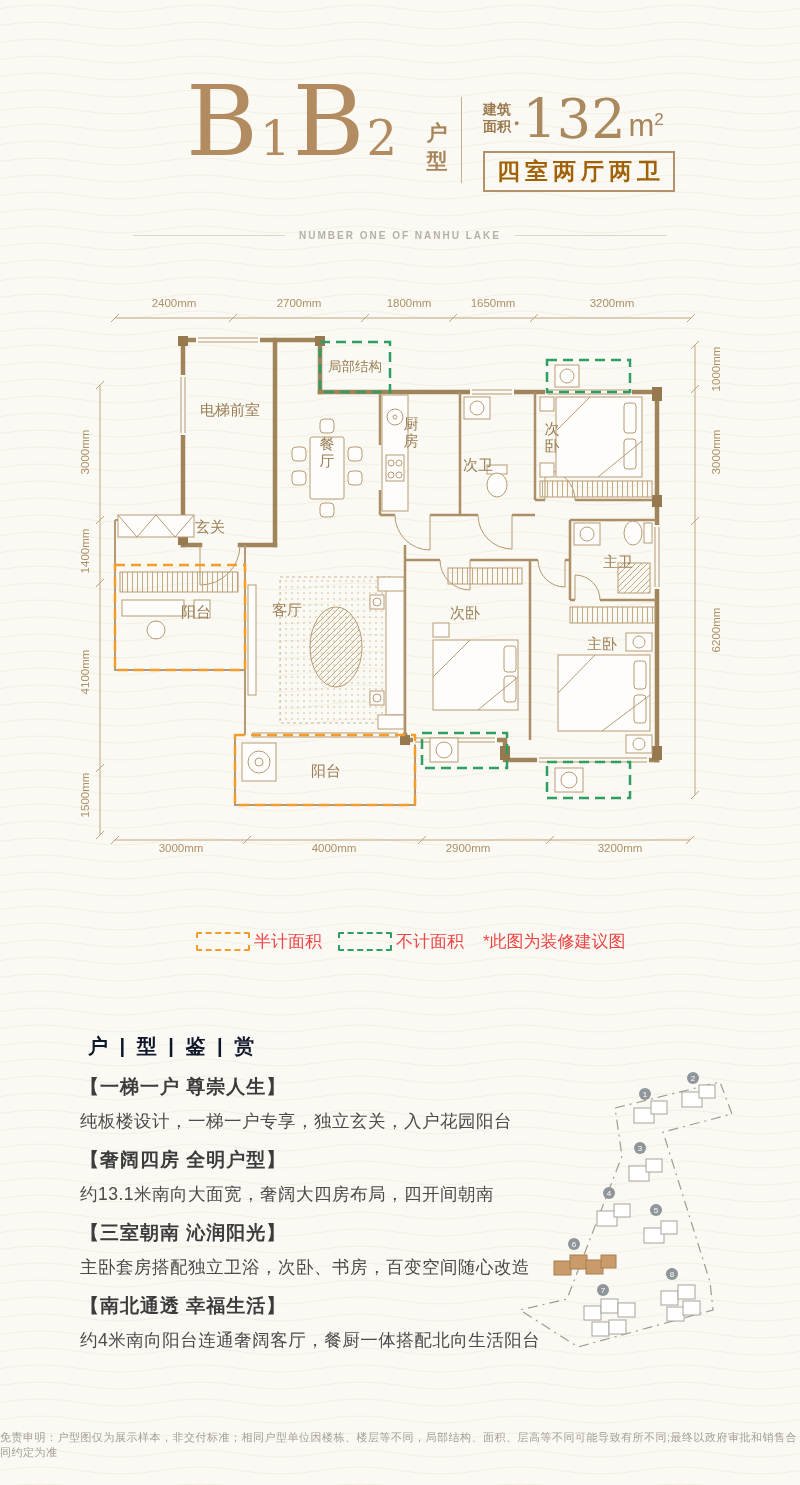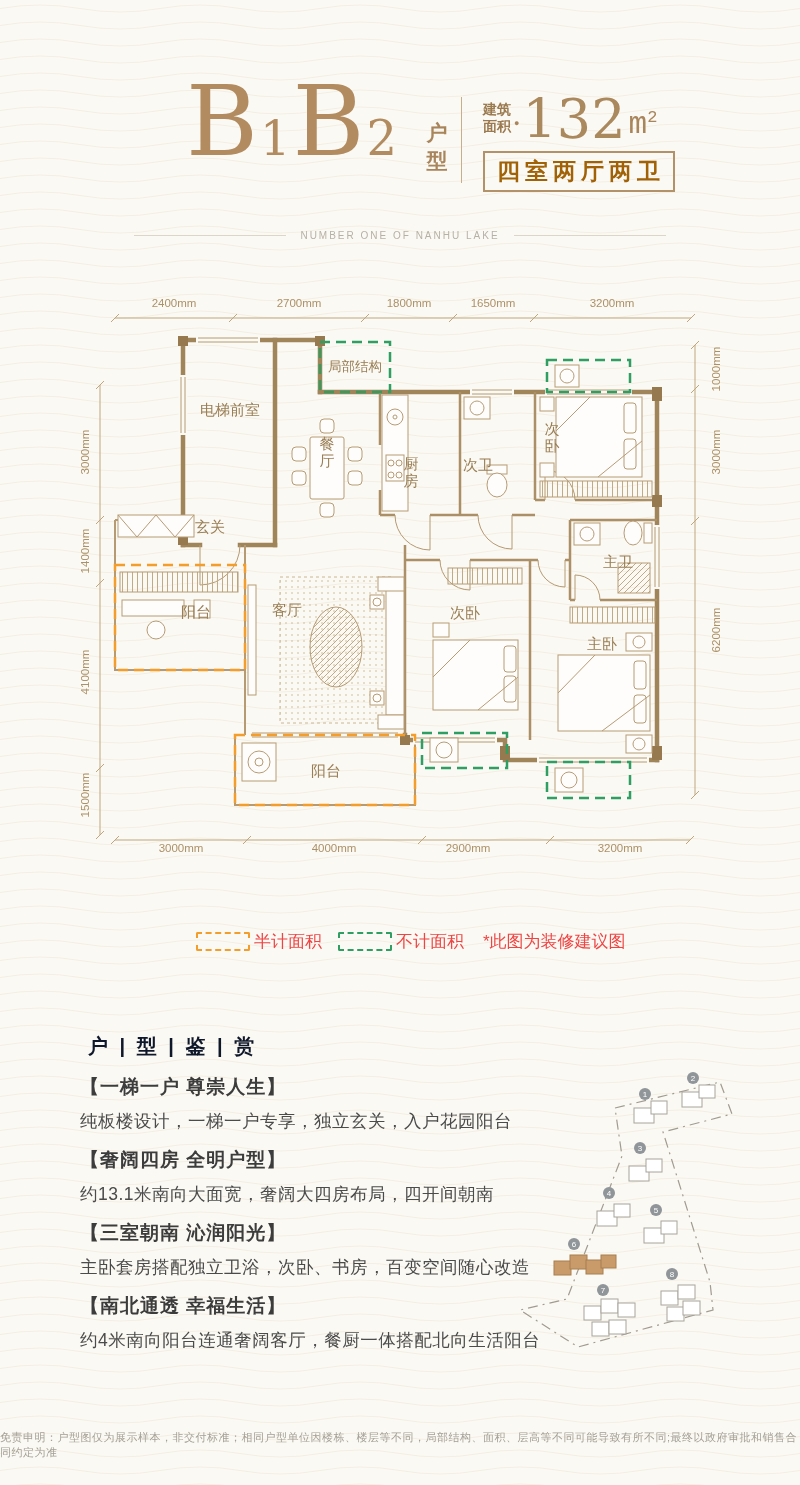--- a/index.html
+++ b/index.html
@@ -13,28 +13,28 @@
          color:#b28c60;font-family:"DejaVu Serif",serif;}
   .bB{font-size:98px;line-height:.92;}
   .bsub{font-size:48px;line-height:1;padding:0 2px 4px 2px;}
   .htype{position:absolute;left:425px;top:119px;width:24px;font-size:21px;line-height:1.35;
          color:#a9855c;font-weight:bold;word-break:break-all;text-align:center;}
   .vline{position:absolute;left:461px;top:97px;width:1px;height:86px;background:#c9ae8b;}
   .area{position:absolute;left:483px;top:96px;display:flex;align-items:flex-end;color:#a9855c;}
   .area .lbl{font-size:14px;font-weight:bold;line-height:1.2;color:#9b7a50;padding-bottom:9px;}
   .area .dot{font-size:9px;padding:0 3px 16px 3px;}
   .area .val{font-family:"DejaVu Serif",serif;font-size:54px;line-height:.88;color:#ab895e;}
-  .area .unit{font-family:Liberation Mono, monospace;font-size:31px;line-height:1;padding:0 0 3px 3px;}
+  .area .unit{font-family:Liberation Sans, sans-serif;font-size:31px;line-height:1;padding:0 0 3px 3px;}
   .area .unit sup{font-size:17px;}
   .layoutbox{position:absolute;left:483px;top:151px;border:2px solid #b3926a;color:#a16207;
              font-size:23px;font-weight:bold;letter-spacing:5px;padding:3px 8px 3px 12px;white-space:nowrap;}
   .tagline{position:absolute;left:0;top:230px;width:800px;display:flex;align-items:center;
            justify-content:center;gap:14px;}
   .tagline .ln{width:152px;height:1px;background:#dcd6c9;}
-  .tagline .tx{font-size:10px;letter-spacing:2px;color:#b6b1a6;}
+  .tagline .tx{font-size:10px;letter-spacing:2px;color:#b6b1a6;font-weight:bold;}
 
   
   .plan{position:absolute;left:50px;top:285px;}
   .rlabel{position:absolute;transform:translate(-50%,-50%);font-size:15px;color:#997e55;
           white-space:nowrap;z-index:2;}
   .rlabel.v{white-space:normal;width:17px;line-height:1.15;text-align:center;word-break:break-all;}
   .dim{position:absolute;transform:translate(-50%,-50%);font-size:11.5px;color:#ac9168;white-space:nowrap;}
   .dim.rot{transform:translate(-50%,-50%) rotate(-90deg);}
 
   
@@ -304,21 +304,21 @@
       <rect x="270" y="57" width="70" height="50"></rect>
       <rect x="497" y="75" width="83" height="32"></rect>
       <rect x="372" y="448" width="85" height="35"></rect>
       <rect x="497" y="477" width="83" height="36"></rect>
     </g>
   </svg>
 
   <div class="rlabel" style="left:230px;top:410px;">电梯前室</div>
   <div class="rlabel" style="left:355px;top:367px;font-size:13.5px;">局部结构</div>
   <div class="rlabel v" style="left:327px;top:452px;">餐厅</div>
-  <div class="rlabel v" style="left:411px;top:472px;">厨房</div>
+  <div class="rlabel v" style="left:411px;top:432px;">厨房</div>
   <div class="rlabel" style="left:478px;top:465px;">次卫</div>
   <div class="rlabel v" style="left:552px;top:437px;">次卧</div>
   <div class="rlabel" style="left:210px;top:527px;">玄关</div>
   <div class="rlabel" style="left:196px;top:612px;">阳台</div>
   <div class="rlabel" style="left:287px;top:610px;">客厅</div>
   <div class="rlabel" style="left:465px;top:613px;">次卧</div>
   <div class="rlabel" style="left:618px;top:562px;">主卫</div>
   <div class="rlabel" style="left:574px;top:644px;margin-left:28px;">主卧</div>
   <div class="rlabel" style="left:326px;top:771px;">阳台</div>
 

